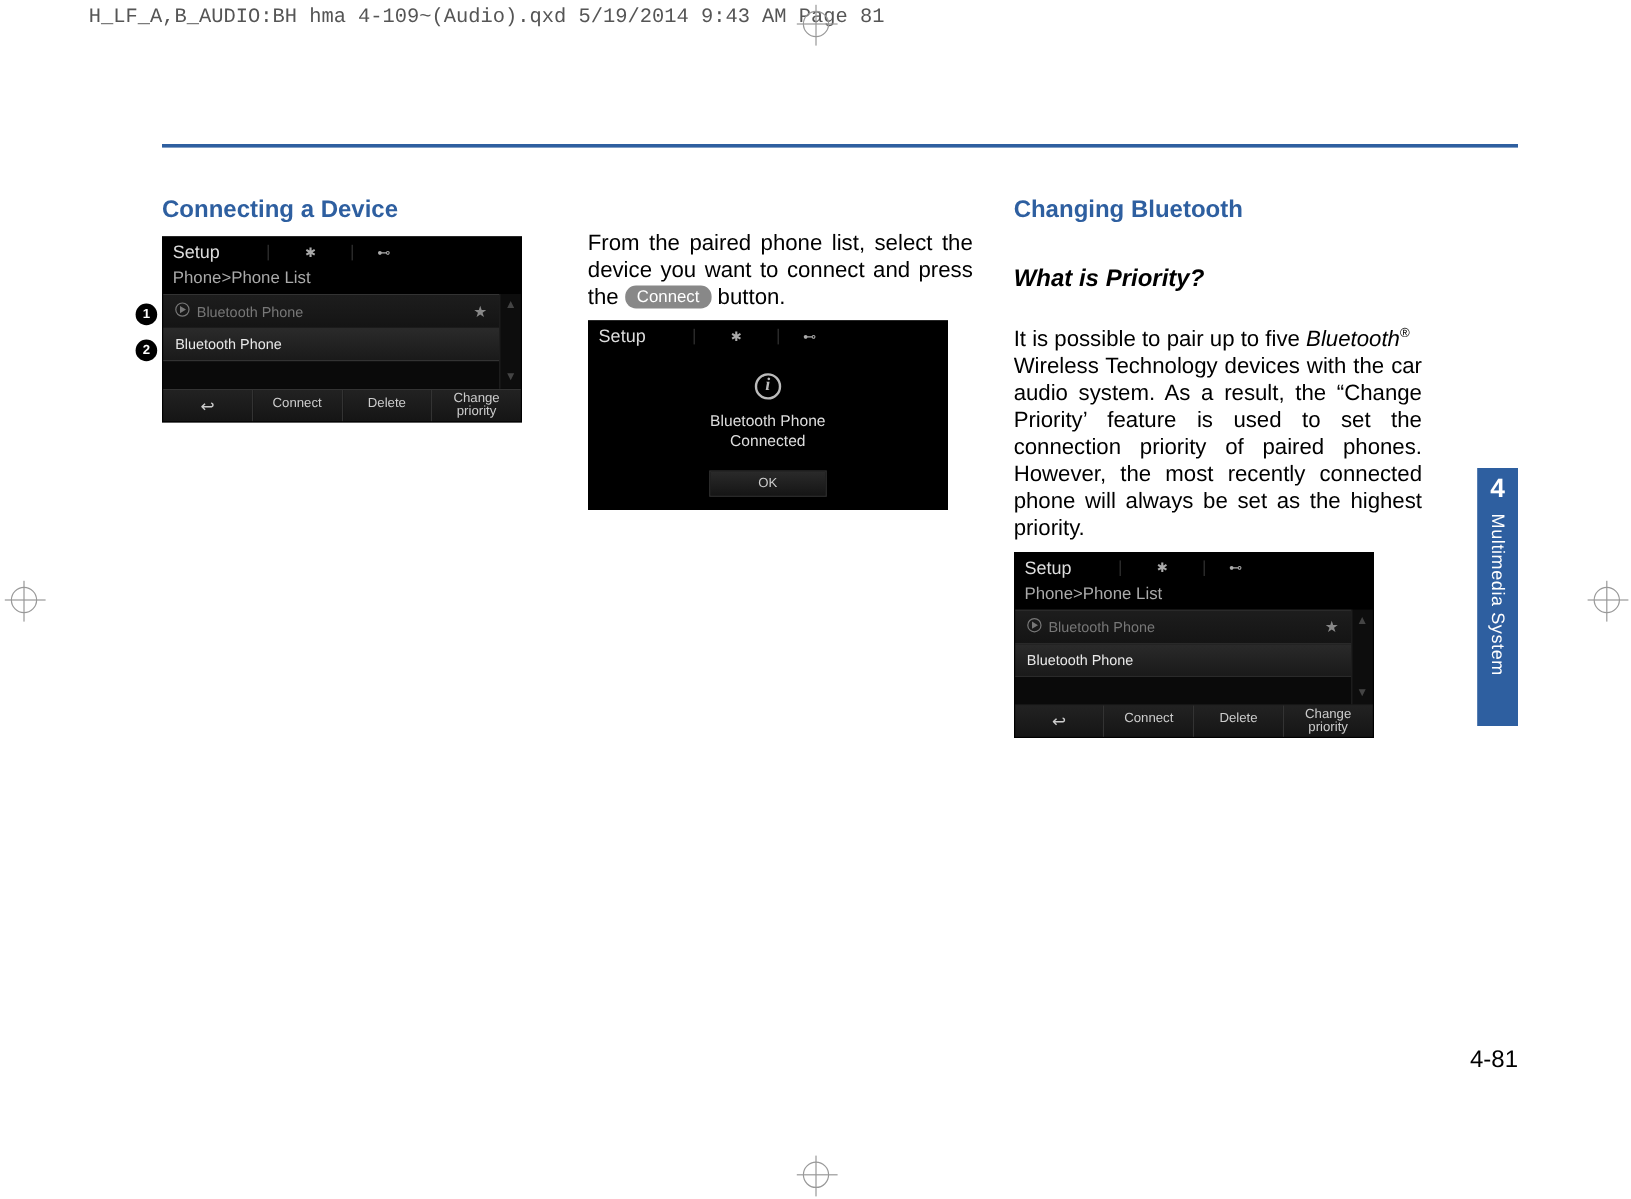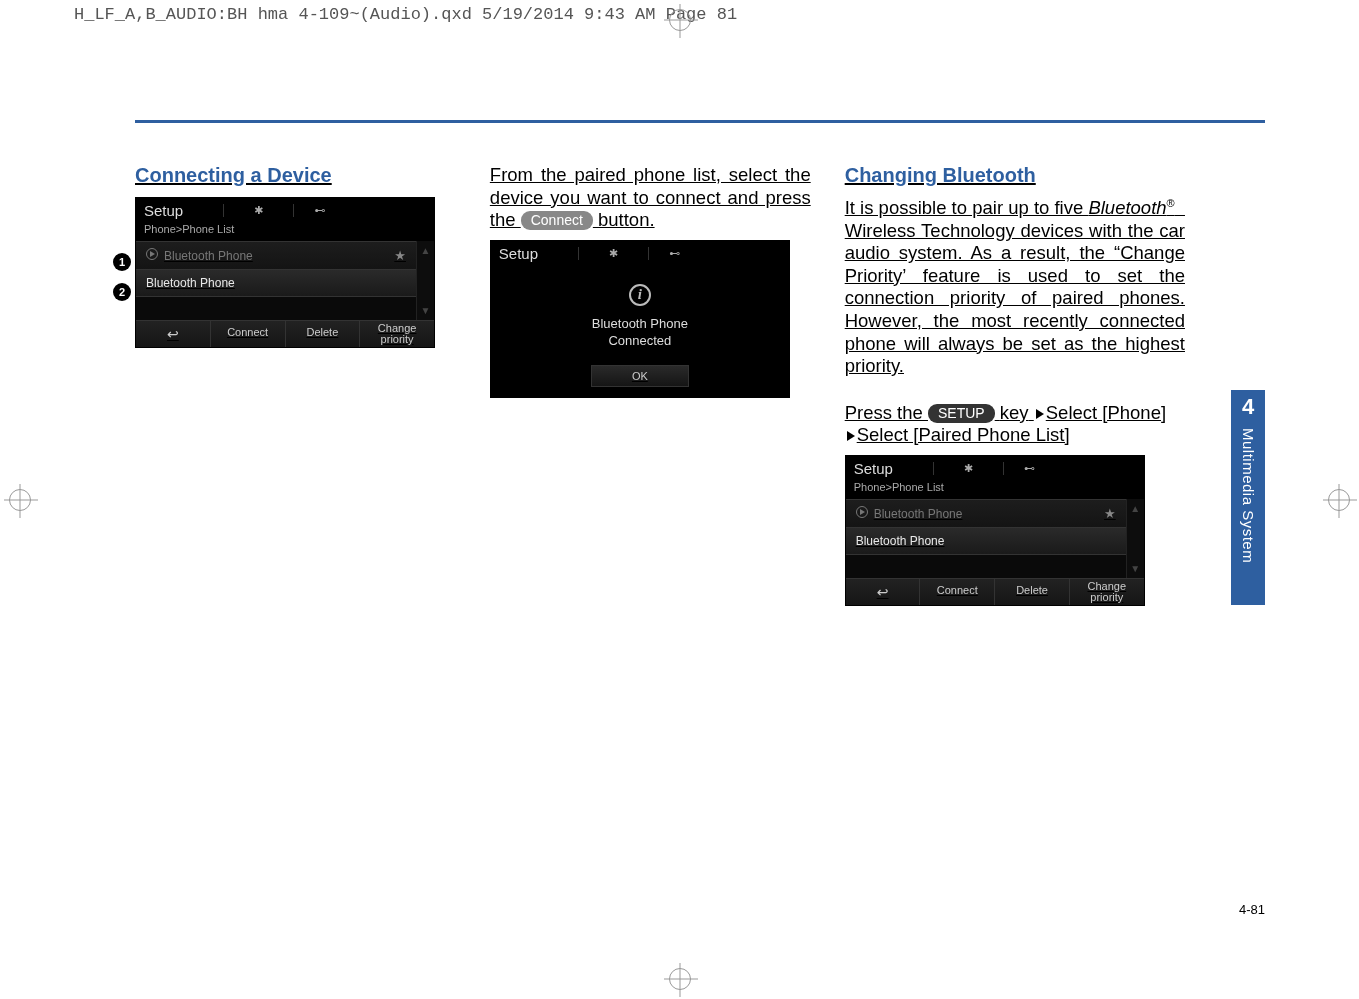--- a/index.html
+++ b/index.html
@@ -79,40 +79,40 @@
     background: #2e5fa0;
   }
 
   .content {
     position: absolute;
     top: 164px;
     left: 135px;
     width: 1050px;
     display: flex;
     gap: 34px;
-    text-decoration: underline;
   }
   .col {
     width: 330px;
     position: relative;
   }
   .col.c2 { width: 330px; }
   .col.c3 { width: 350px; }
 
   .h-blue {
     color: #2e5fa0;
     font-weight: bold;
     font-size: 20px;
     margin-bottom: 10px;
   }
   .body-text {
     font-size: 18.5px;
     line-height: 1.22;
     color: #000;
     text-align: justify;
+    margin-top: 27px;
   }
   .body-text.mb { margin-bottom: 8px; }
   .sub-italic {
     font-style: italic;
     font-weight: bold;
     font-size: 20px;
     margin-bottom: 4px;
     margin-top: 34px;
   }
   .key-badge {
@@ -152,21 +152,21 @@
     align-items: center;
     gap: 10px;
     padding: 4px 8px;
     font-size: 15px;
     color: #ddd;
     font-family: "Arial Narrow", Arial, sans-serif;
   }
   .screenshot .s-title .bt-ic { font-size: 11px; color: #aaa; border-left:1px solid #333; padding-left:30px; margin-left:30px; }
   .screenshot .s-title .usb-ic { font-size: 11px; color: #aaa; border-left:1px solid #333; padding-left:20px; margin-left:20px; }
   .screenshot .s-bc {
-    font-size: 11px;
+    font-size: 14px;
     color: #aaa;
     padding: 0 8px 6px;
   }
   .screenshot .row {
     display: flex;
     align-items: center;
     justify-content: space-between;
     background: linear-gradient(#1d1d1d,#141414);
     border-top: 1px solid #333;
     padding: 6px 10px;
@@ -289,22 +289,22 @@
   .side-tab .txt {
     writing-mode: vertical-rl;
     font-size: 15px;
     letter-spacing: 0.5px;
     font-family: "Arial Narrow", Arial, sans-serif;
   }
 
   .page-no {
     position: absolute;
     right: 94px;
-    bottom: 82px;
-    font-size: 13px;
+    bottom: 104px;
+    font-size: 20px;
     font-family: "Arial Narrow", Arial, sans-serif;
   }
 </style>
 </head>
 <body>
 
 <div class="page">
 
   <div class="slug">H_LF_A,B_AUDIO:BH hma 4-109~(Audio).qxd  5/19/2014  9:43 AM  Page 81</div>
 
@@ -389,32 +389,26 @@
             <span>Bluetooth Phone</span><br>
             <span>Connected</span>
           </div>
           <div class="m-ok">OK</div>
         </div>
       </div>
     </div>
 
     <div class="col c3">
       <div class="h-blue">Changing Bluetooth</div>
+      <div class="sub-italic">What is Priority?</div>
       <div class="body-text mb">
         <span>It is possible to pair up to five </span><i><span>Bluetooth</span></i><sup>®</sup>&nbsp;&nbsp;
         <span> Wireless Technology devices with the car audio system. As a result, the “Change Priority’ fea­ture is used to set the connection pri­ority of paired phones. However, the most recently connected phone will always be set as the highest priority.</span>
       </div>
 
-      <div class="body-text mb" style="margin-top:24px;">
-        <span>Press the </span>
-        <span class="key-badge">SETUP</span>
-        <span> key</span>
-        <span class="tri"></span><span>Select [Phone]</span><br>
-        <span class="tri"></span><span>Select [Paired Phone List]</span>
-      </div>
 
       <div class="screenshot">
         <div class="s-title">
           <span>Setup</span>
           <span class="bt-ic">✱</span>
           <span class="usb-ic">⊷</span>
         </div>
         <div class="s-bc">Phone&gt;Phone List</div>
         <div class="body-area">
           <div style="margin-right:18px;">

